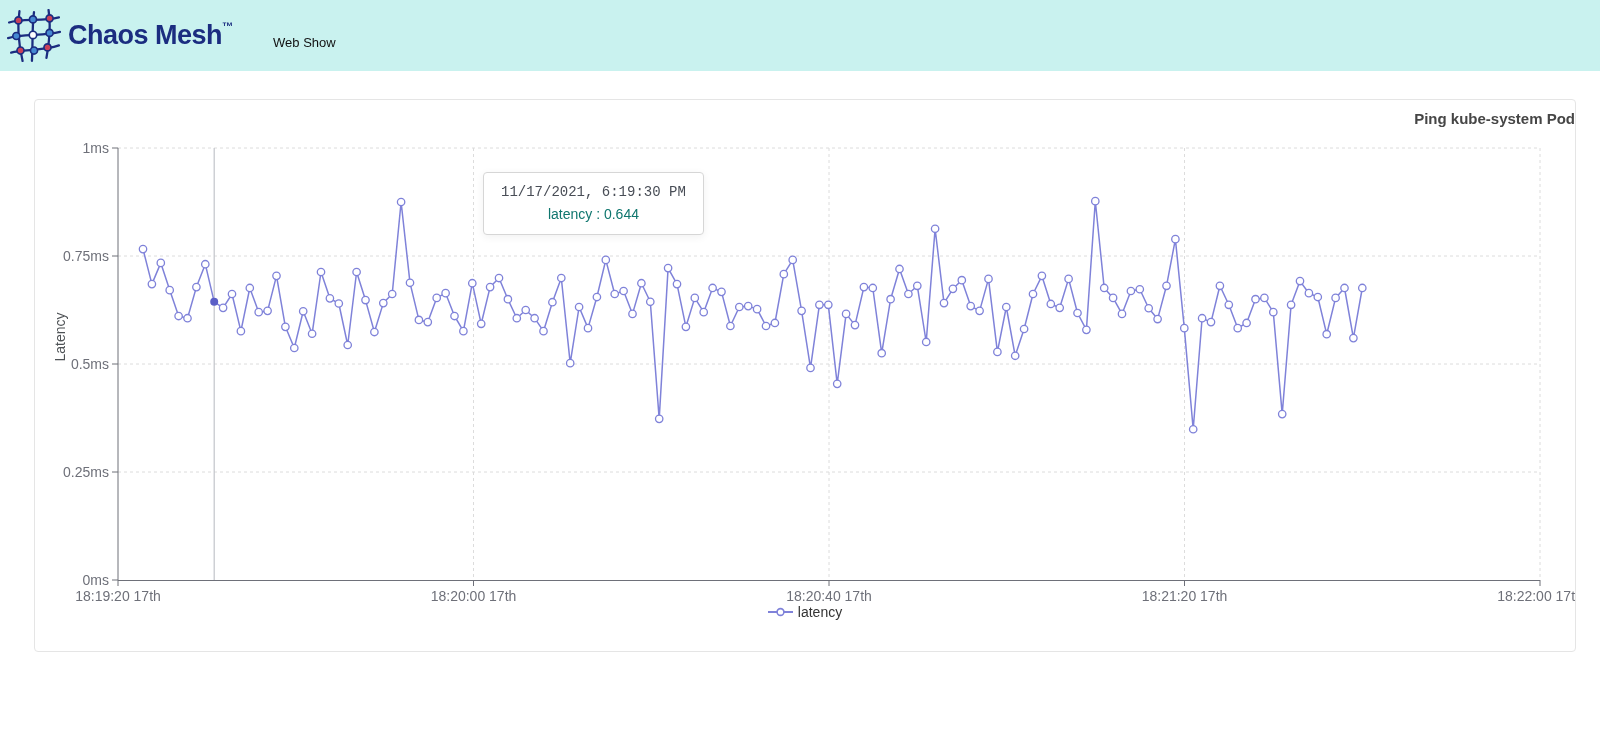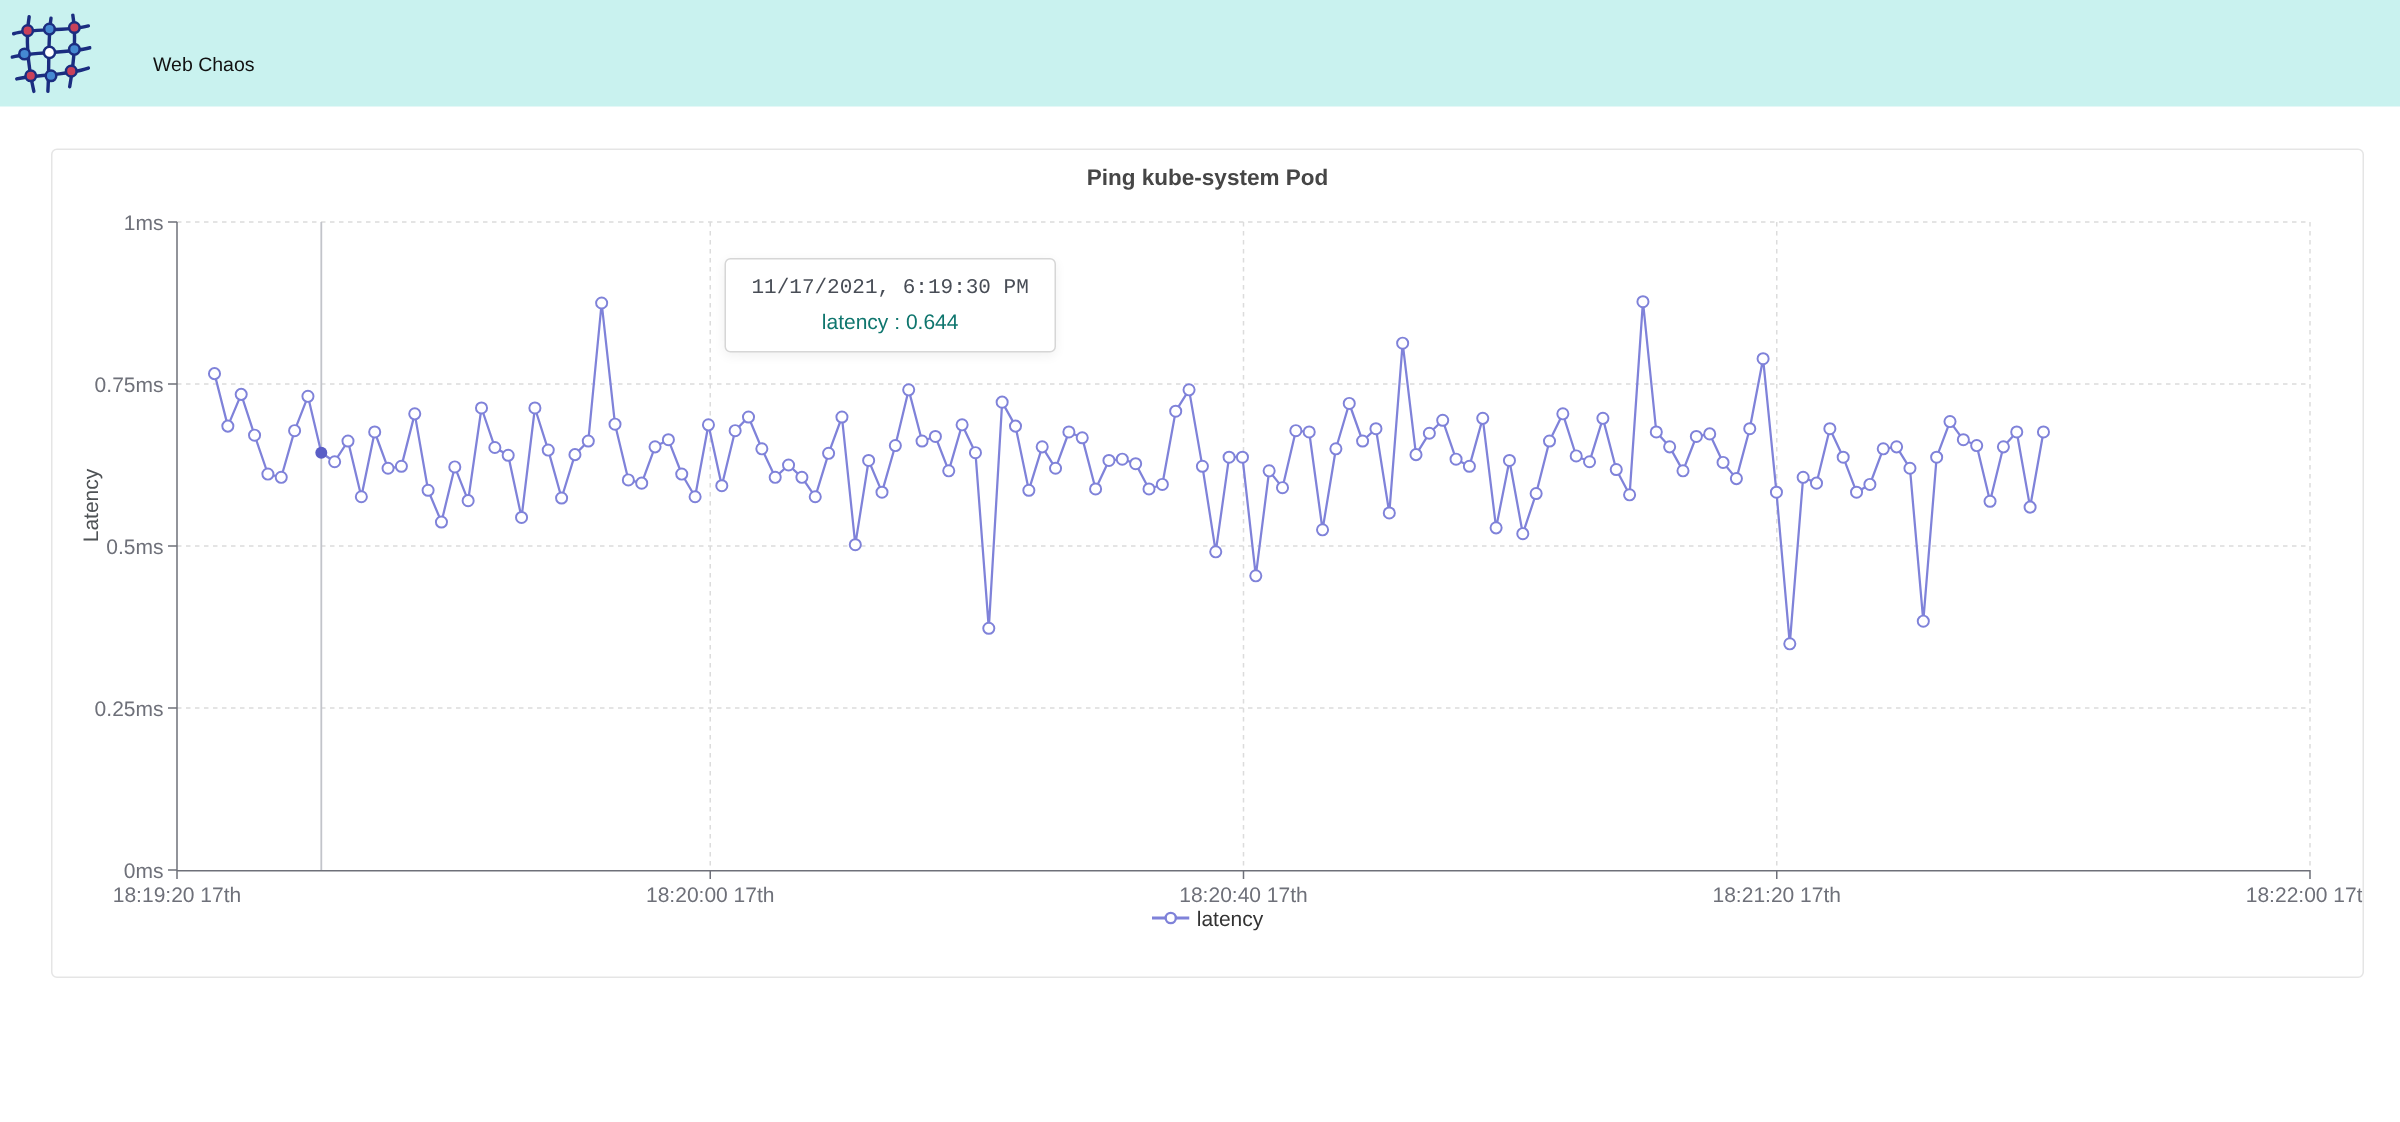--- a/index.html
+++ b/index.html
@@ -6,21 +6,21 @@
             font-family:"Liberation Sans",sans-serif;}
   
   .app-header{position:absolute;left:0;top:0;width:1600px;height:71px;display:flex;align-items:center;}
   .logo-wrap{margin-left:6px;width:56px;height:56px;display:flex;align-items:center;justify-content:center;}
   .brand{font-size:27px;font-weight:700;letter-spacing:-.5px;margin-left:6px;white-space:nowrap;}
   .brand sup{font-size:11px;font-weight:700;vertical-align:14px;letter-spacing:0;}
   .nav-label{font-size:13px;color:#111;margin-left:40px;margin-top:14px;}
   
   .card{position:absolute;left:34px;top:99px;width:1542px;height:553px;background:#fff;
         border:1px solid #e5e5e5;border-radius:4px;box-sizing:border-box;overflow:hidden;}
-  .chart-title{position:absolute;left:0;top:10px;width:100%;text-align:center;
+  .chart-title{position:absolute;left:0;top:10px;width:100%;text-align:right;
                font-size:15px;font-weight:700;color:#464646;}
   #chart-svg{position:absolute;left:0;top:0;}
   
   .tooltip{position:absolute;left:448px;top:72px;background:#fff;border:1px solid #d6d6d6;
            border-radius:4px;padding:9px 17px;text-align:center;line-height:1.55;
            box-shadow:0 2px 8px rgba(0,0,0,.06);white-space:nowrap;}
   .tooltip-title{font-size:14px;color:#484d56;font-family:Liberation Mono, monospace;}
   .tooltip-value{font-size:14px;}
   
   .legend-row{position:absolute;left:0;top:504px;width:100%;display:flex;
@@ -47,21 +47,22 @@
         <circle cx="41" cy="9" r="3.4" fill="#c9415a" stroke="#1b2d80"></circle>
         <circle cx="9" cy="26" r="3.4" fill="#4589d2" stroke="#1b2d80"></circle>
         <circle cx="25" cy="25" r="3.6" fill="#ffffff" stroke="#1b2d80"></circle>
         <circle cx="41" cy="23" r="3.4" fill="#4589d2" stroke="#1b2d80"></circle>
         <circle cx="13" cy="40" r="3.4" fill="#c9415a" stroke="#1b2d80"></circle>
         <circle cx="26" cy="40" r="3.4" fill="#4589d2" stroke="#1b2d80"></circle>
         <circle cx="39" cy="37" r="3.4" fill="#c9415a" stroke="#1b2d80"></circle>
       </g>
     </svg>
   </div>
-  <div class="nav-label">Web Chaos</div>
+  <div class="brand" style="color: rgb(27, 45, 128);"><span>Chaos Mesh</span><sup>™</sup></div>
+  <div class="nav-label">Web Show</div>
 </div>
 
 <div class="card">
   <div class="chart-title">Ping kube-system Pod</div>
 
   <svg id="chart-svg" width="1540" height="530">
       <line x1="83" y1="48" x2="1505" y2="48" stroke="#dcdcdc" stroke-dasharray="3 3"></line>
       <line x1="83" y1="156" x2="1505" y2="156" stroke="#dcdcdc" stroke-dasharray="3 3"></line>
       <line x1="83" y1="264" x2="1505" y2="264" stroke="#dcdcdc" stroke-dasharray="3 3"></line>
       <line x1="83" y1="372" x2="1505" y2="372" stroke="#dcdcdc" stroke-dasharray="3 3"></line>

